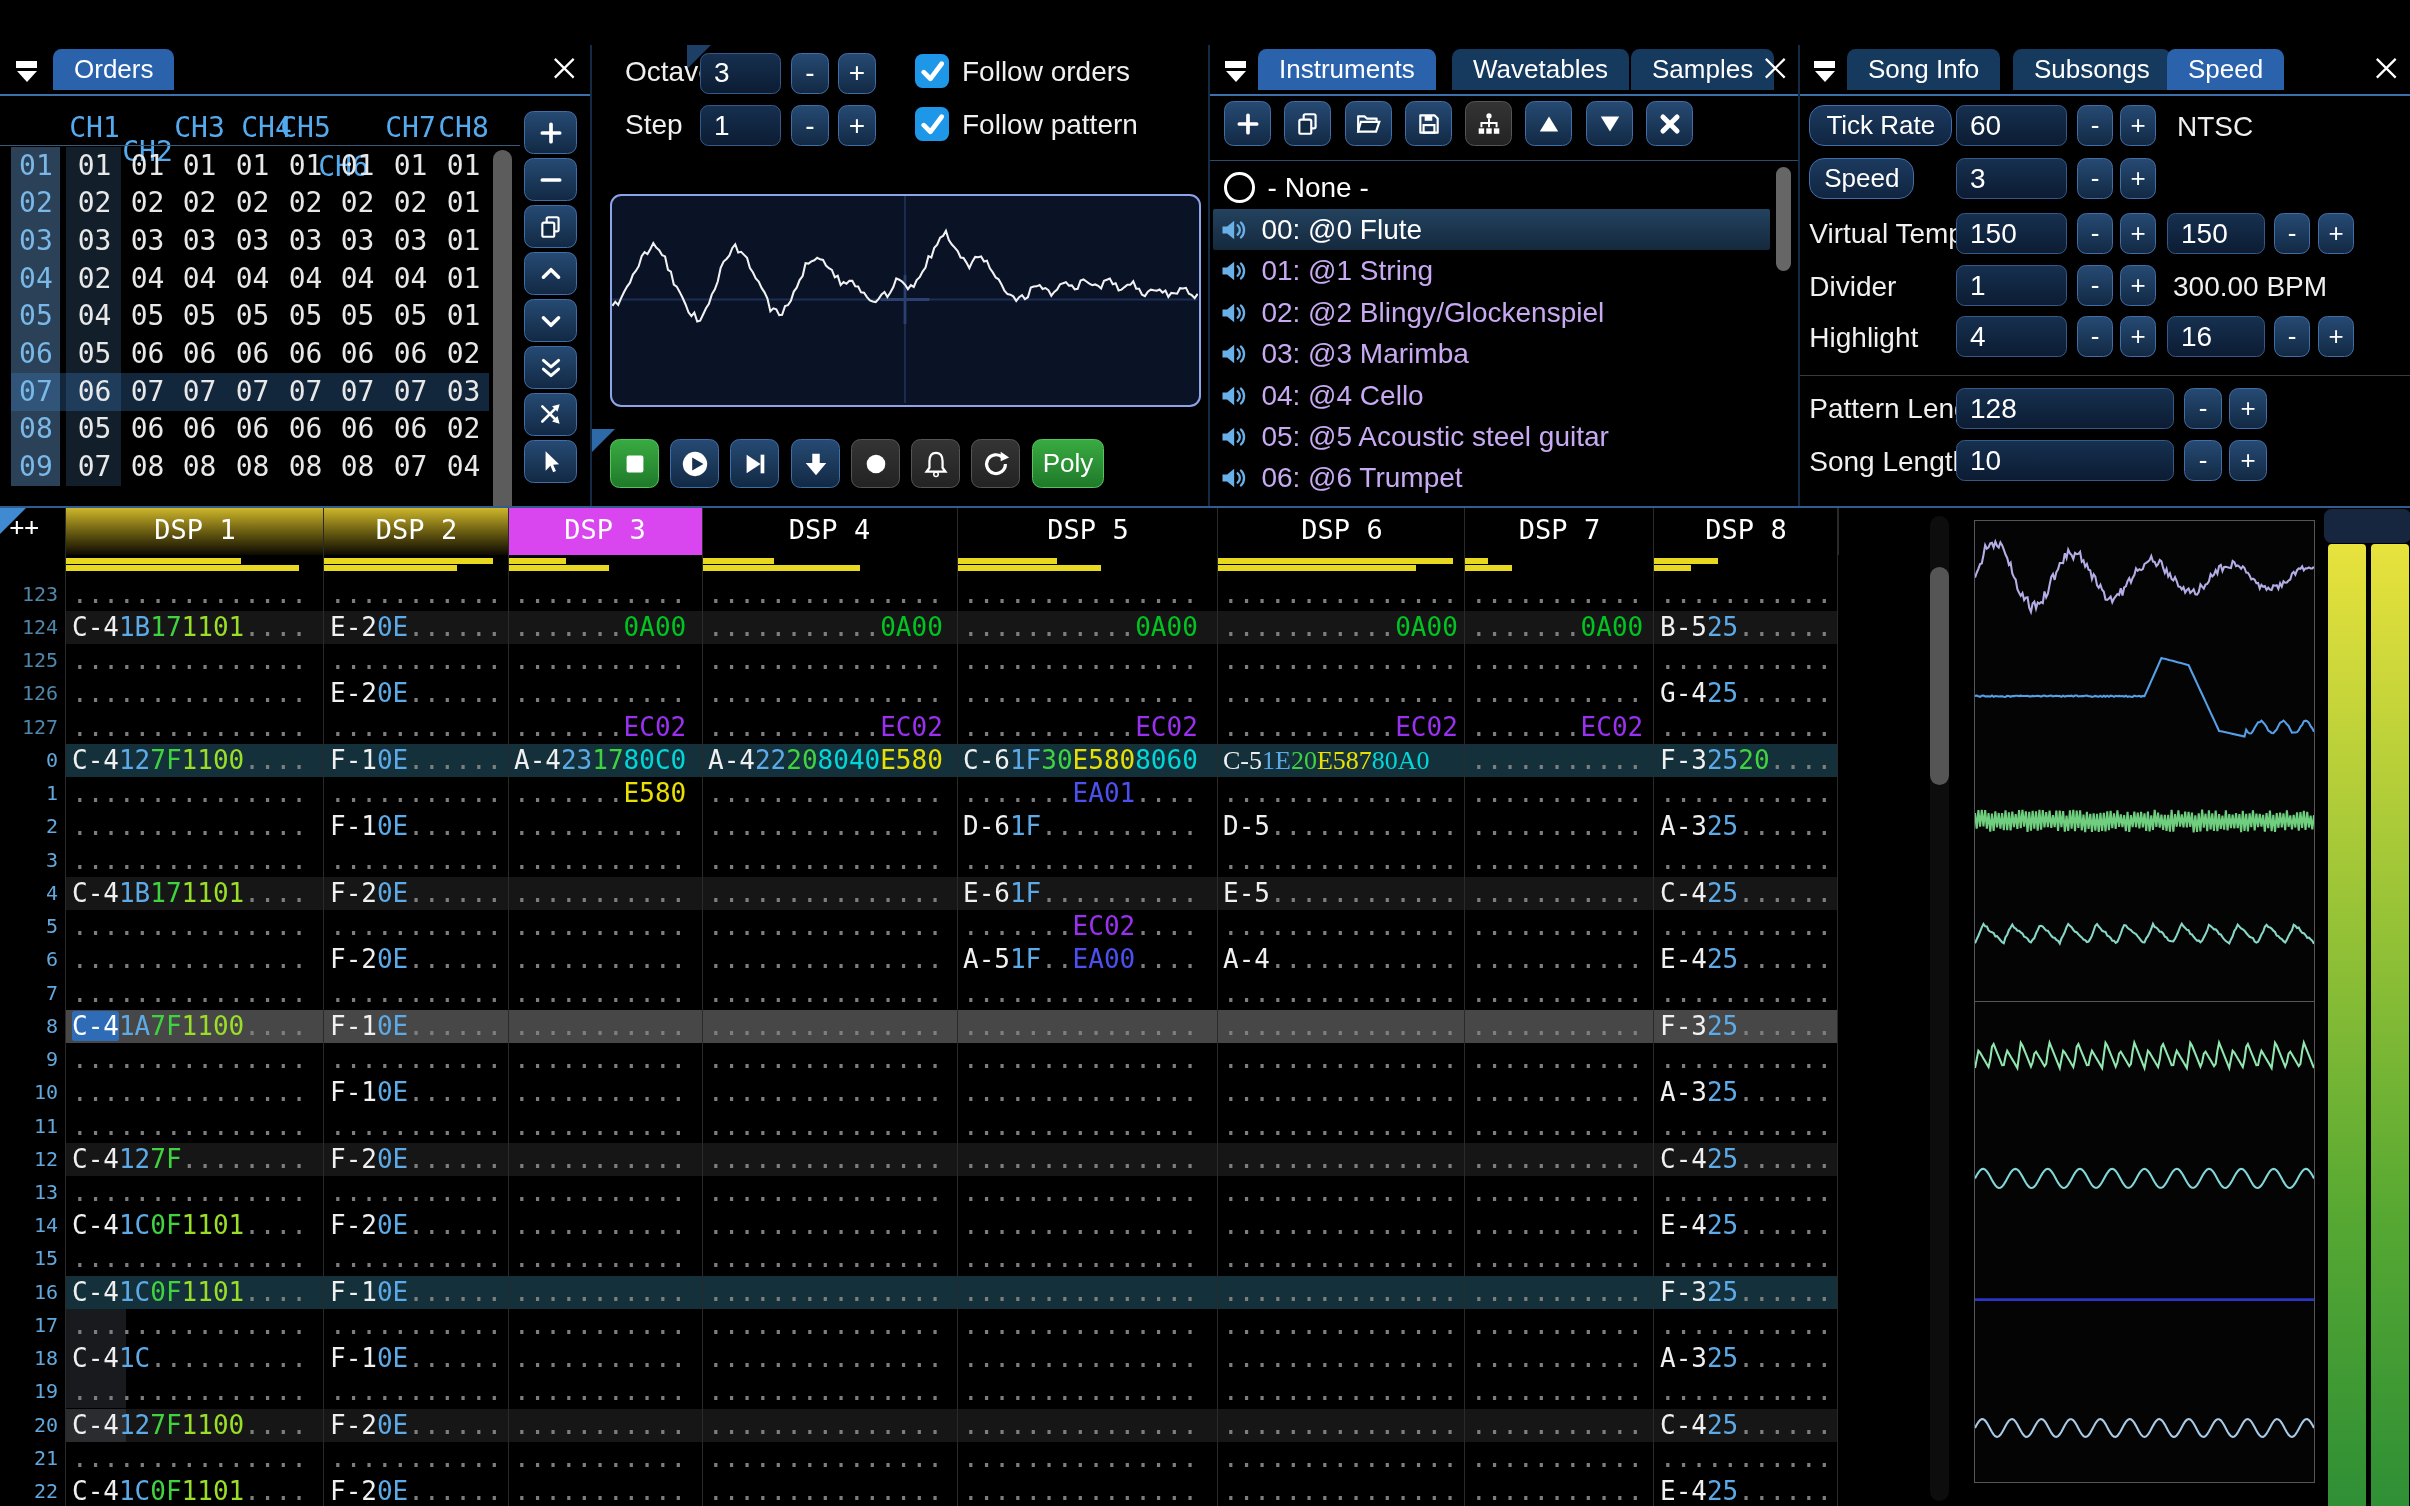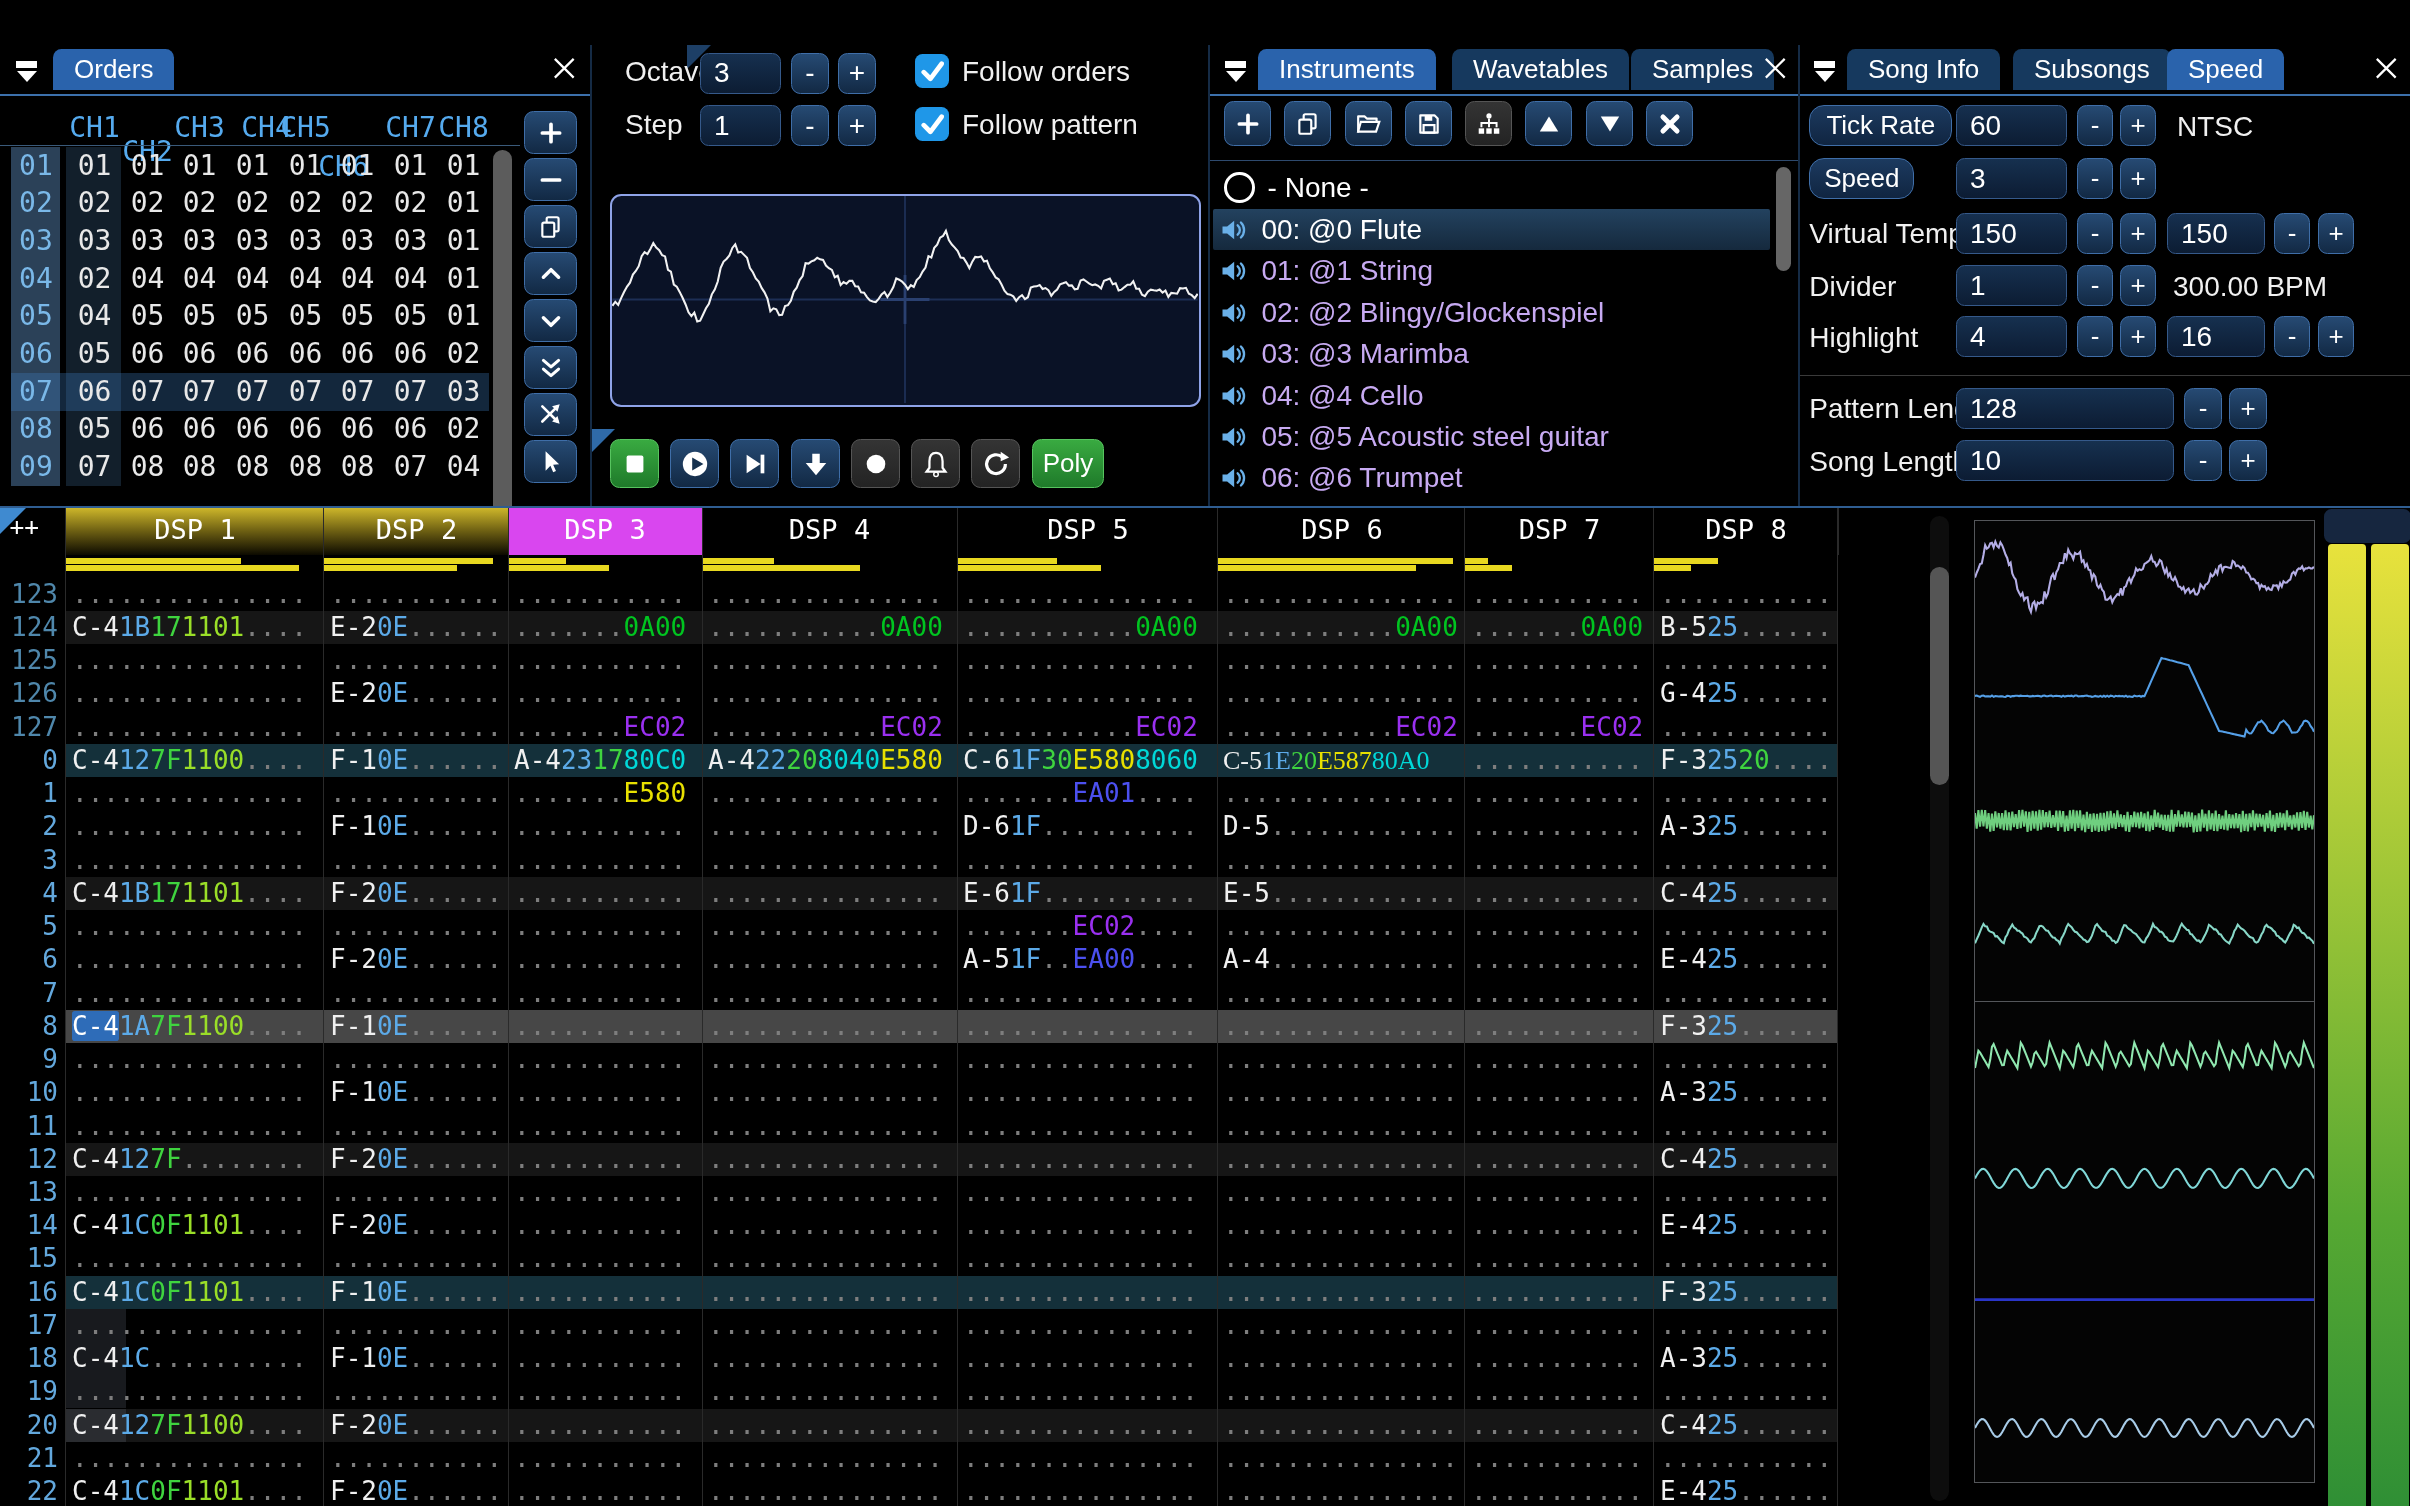--- a/index.html
+++ b/index.html
@@ -39,21 +39,21 @@
   .ord-cell{position:absolute;width:53px;height:38px;line-height:38px;text-align:center;font-size:28px;color:#e8e8e8;
             font-family:"DejaVu Sans Mono",monospace;}
   .ord-rownum{color:#7ab8e8;}
   
   .inst-row{position:absolute;left:3.8px;width:557px;height:41px;display:flex;align-items:center;font-size:28px;color:#c7aaf2;}
   .inst-row .iname{margin-left:13px;white-space:nowrap;}
   .inst-row.selected{background:linear-gradient(180deg,#23425f,#15293d);color:#fff;border-radius:1.9px;}
   .inst-row.none{color:#fff;}
   
   .pat-headtext{position:absolute;top:5.6px;width:100%;text-align:center;font-size:27px;color:#fff;font-family:"DejaVu Sans Mono",monospace;}
-  .pat-rownum{position:absolute;left:0;width:58px;text-align:right;font-size:26px;line-height:33px;color:#63a8dd;font-family:"DejaVu Sans Mono",monospace;}
+  .pat-rownum{position:absolute;left:0;width:58px;text-align:right;font-size:20px;line-height:33px;color:#63a8dd;font-family:"DejaVu Sans Mono",monospace;}
   .pat-rownum.prev{color:#4f87ab;}
   .pat-cell{position:absolute;font-size:26px;line-height:33px;white-space:pre;font-family:"DejaVu Sans Mono",monospace;}
   .seg-n{color:#f0f0f0}.seg-i{color:#5caae8}.seg-v{color:#3fd43f}.seg-d{color:#7e7e7e}
   .seg-fy{color:#e8e000}.seg-fc{color:#00d8d8}.seg-fg{color:#00c420}.seg-fp{color:#9a30f0}
   .seg-fb{color:#4c50f0}.seg-fl{color:#9ade28}
   .seg-nc{color:#fff;background:#2e6cb8;border-radius:2.8px;}
   .vsep{position:absolute;width:0.9px;background:#2a2a2a;top:0;height:1000px;}
   .hlband{position:absolute;left:66px;width:1772px;height:33px;}
   .hl4{background:#161616}.hl16{background:#14303a}.hlcur{background:#474747}
   .selov{position:absolute;left:66px;width:60px;height:33px;background:rgba(150,160,185,0.16);}

